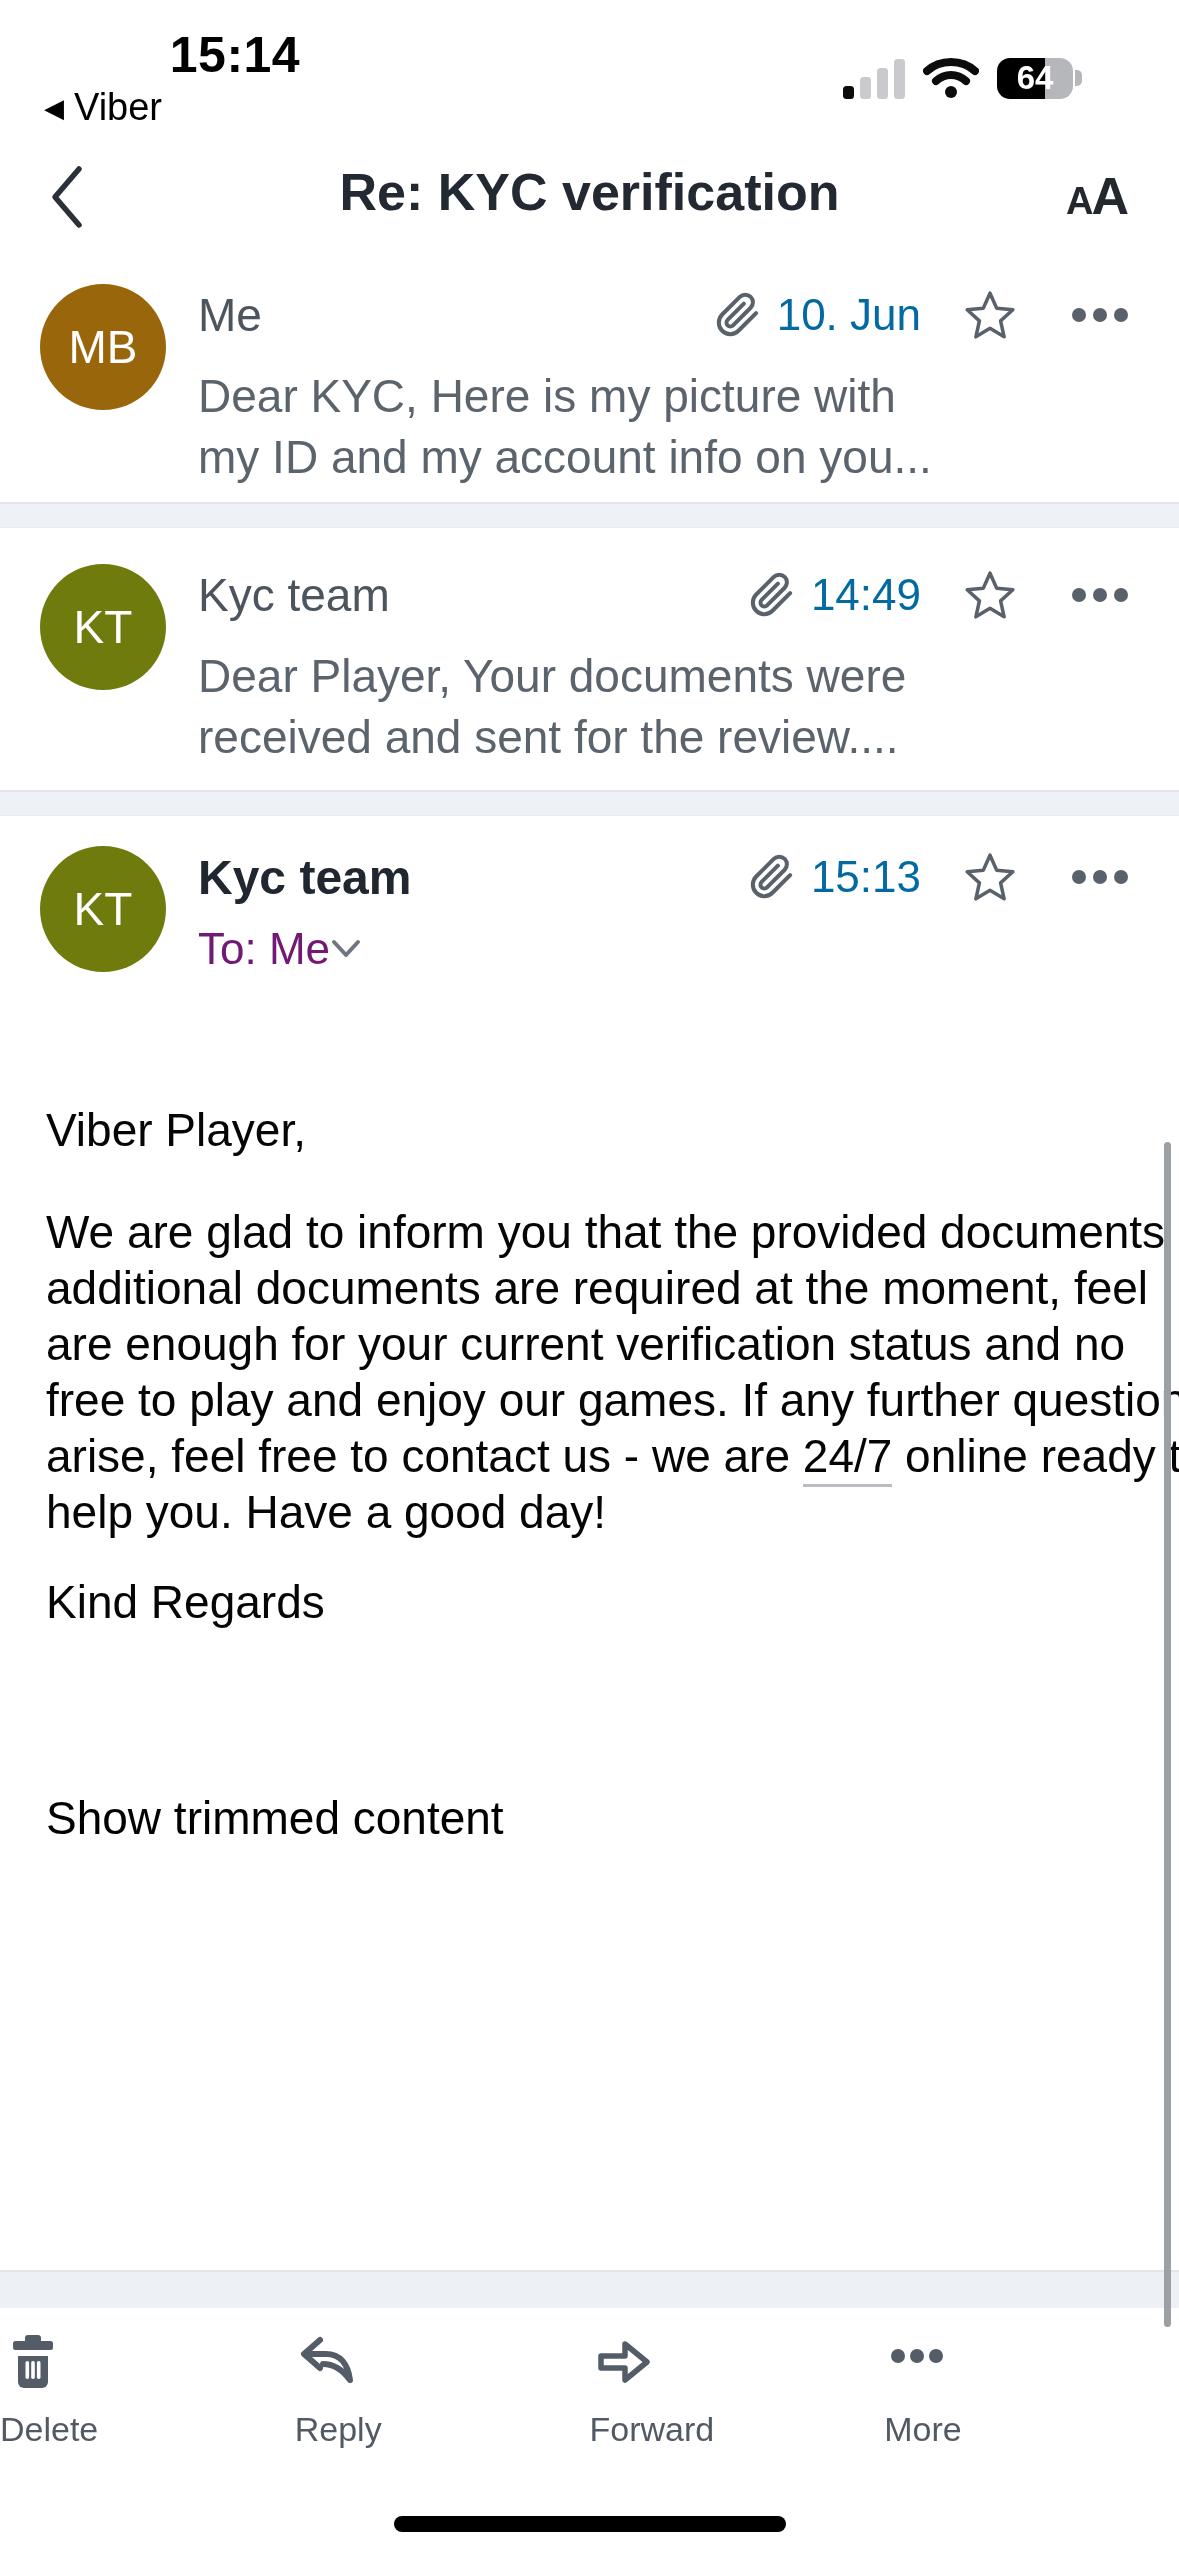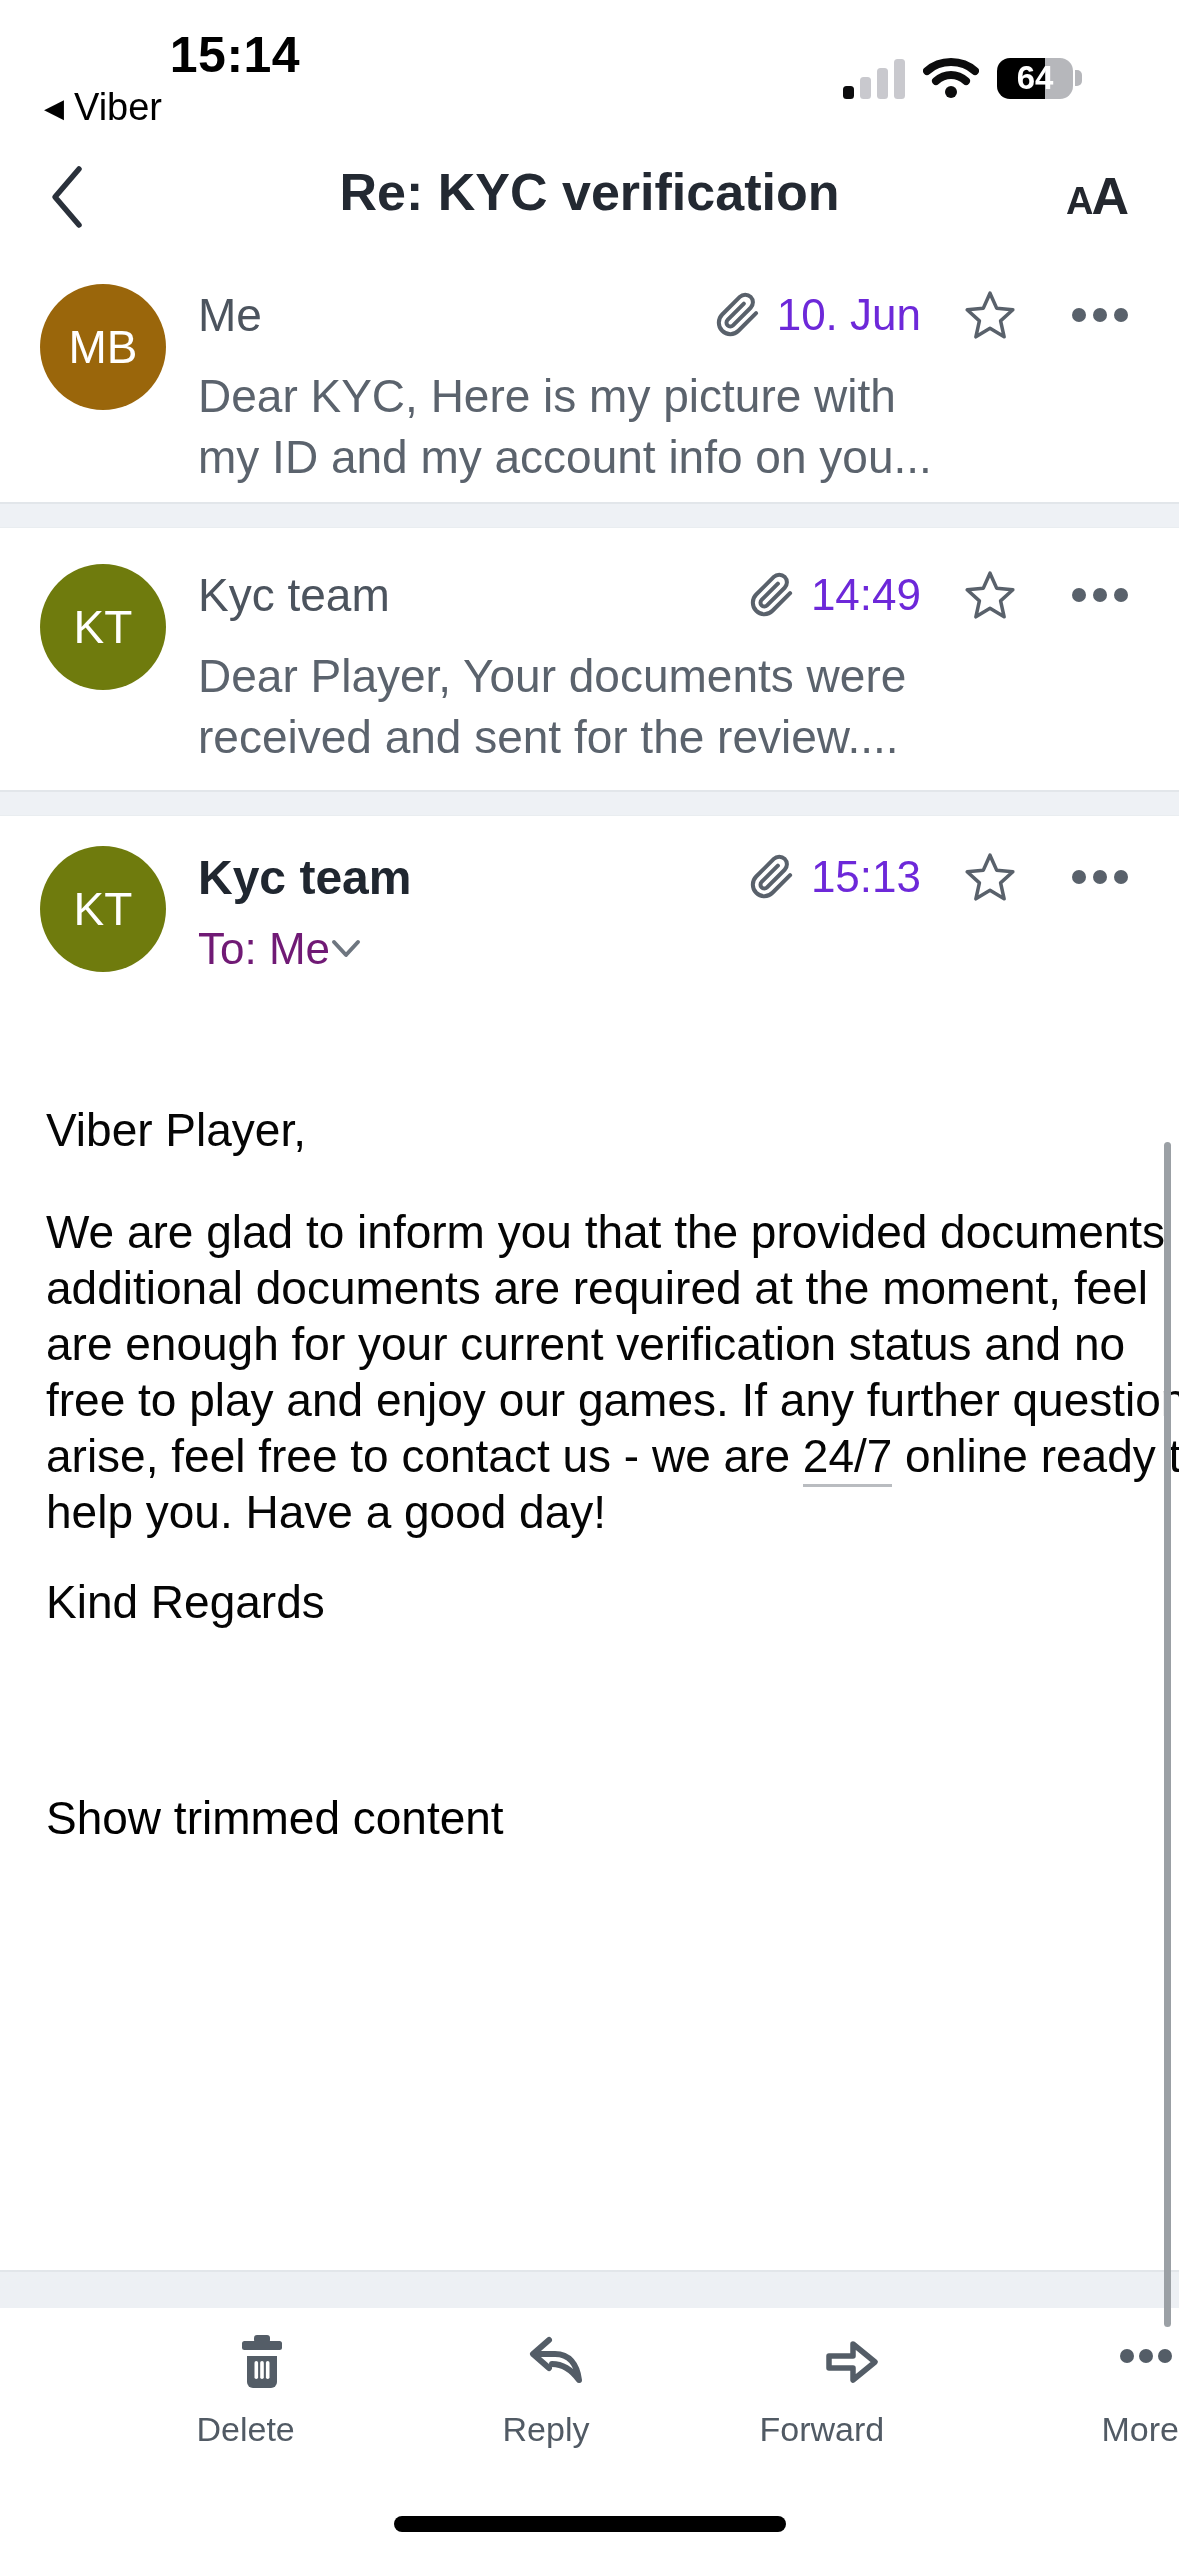--- a/index.html
+++ b/index.html
@@ -37,21 +37,21 @@
   .row3 { height:206px; padding-top:30px; }
   .band { height:26px; background:#eef1f5; border-top:2px solid #e2e6ea; border-bottom:1px solid #e9edf0; }
   .avatar { flex:0 0 126px; width:126px; height:126px; border-radius:50%;
             display:flex; align-items:center; justify-content:center;
             color:#fff; font-size:46px; }
   .row-content { flex:1; min-width:0; }
   .row-top { display:flex; align-items:center; height:62px; }
   .sender { font-size:46px; color:#4c545e; white-space:nowrap; }
   .sender-bold { font-size:48px; font-weight:700; color:#202730; }
   .grow { flex:1; }
-  .meta-time { font-size:44px; color:#6d28d9; margin-left:16px; white-space:nowrap; }
+  .meta-time { font-size:44px; color:#0369a1; margin-left:16px; white-space:nowrap; }
   .star { margin-left:42px; display:flex; }
   .dots { margin-left:54px; display:flex; }
   .preview { margin-top:20px; font-size:46px; line-height:61px; color:#5b636d; }
   .preview div { white-space:nowrap; }
   .to-line { margin-top:16px; display:flex; align-items:center; 
              font-size:44px; color:#701a75; }
 
   
   .mailbody { height:1248px; padding:80px 48px 0 46px; overflow:hidden; font-size:46px; color:#050505; }
   .salutation { line-height:56px; }
@@ -59,21 +59,21 @@
   .para div { white-space:nowrap; }
   .inline-link { border-bottom:3px solid #b9bcc0; padding-bottom:2px; }
   .signoff { margin-top:34px; line-height:56px; }
   .trimmed { margin-top:160px; line-height:56px; color:#000; }
 
   
   .bottom-strip { position:absolute; left:0; right:0; top:2270px; height:38px;
                   background:#edf0f4; border-top:2px solid #e2e6ea; }
   .toolbar { position:absolute; left:0; right:0; top:2308px; height:248px; background:#fff;
              display:flex; }
-  .tool { flex:1; display:flex; flex-direction:column; align-items:flex-end; padding-top:22px; }
+  .tool { flex:1; display:flex; flex-direction:column; align-items:flex-start; padding-top:22px; }
   .tool-label { margin-top:16px; font-size:34px; color:#515a64; }
   .home-indicator { position:absolute; top:2516px; left:50%; transform:translateX(-50%);
                     width:392px; height:16px; border-radius:9px; background:#000; }
   .scrollbar { position:absolute; right:8px; top:1142px; width:7px; height:1185px;
                border-radius:4px; background:#9ba0a5; }
   svg { display:block; }
 </style>
 </head>
 <body>
 

